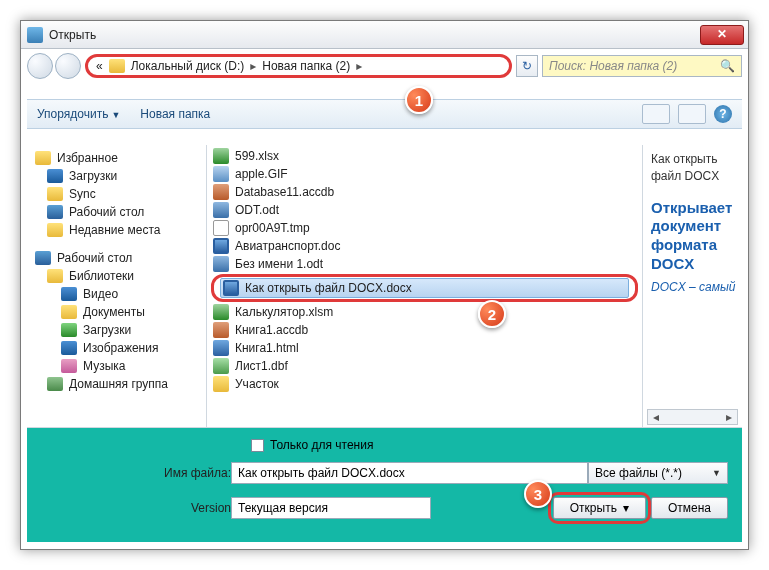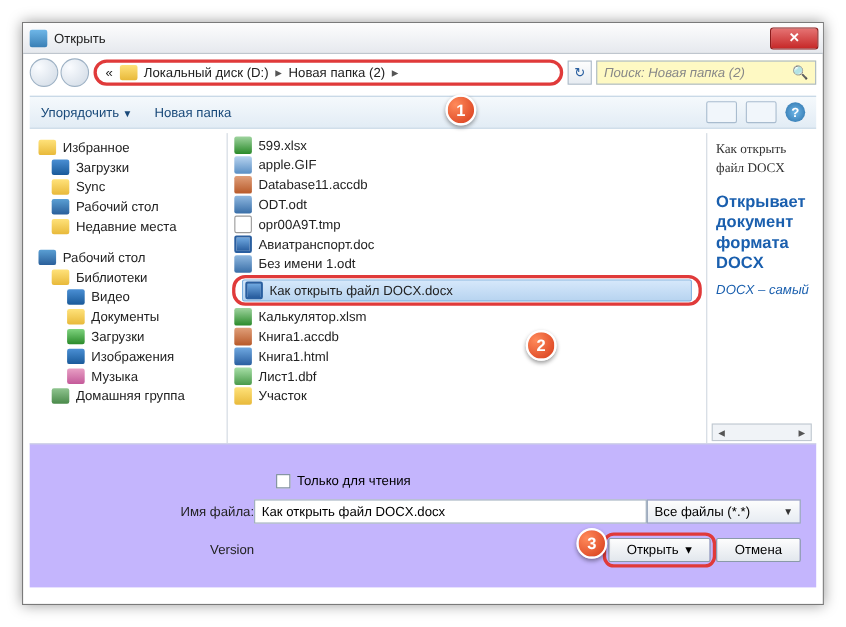--- a/index.html
+++ b/index.html
@@ -12,21 +12,21 @@
 .navrow { height: 34px; display: flex; align-items: center; padding: 4px 6px; gap: 4px; }
 .navbtns { display: flex; gap: 2px; }
 .navcircle { width: 26px; height: 26px; border-radius: 50%; background: radial-gradient(circle at 30% 30%, #fafcff, #cfd9e4); border: 1px solid #9db1c4; }
 .breadcrumb-wrap { flex: 1; height: 24px; border: 3px solid #e03a3a; border-radius: 14px; display: flex; align-items: center; padding: 0 8px; background: #fff; gap: 6px; }
 .bc-icon { width: 16px; height: 14px; background: linear-gradient(#ffe27a,#e8b93a); border-radius: 2px; }
 .bc-sep { color: #555; }
 .bc-seg { color: #222; }
 .refresh { width: 22px; height: 22px; border: 1px solid #a9b7c5; background: linear-gradient(#fdfdfd,#e7ecf2); display: flex; align-items: center; justify-content: center; color: #2a5fa0; }
 .searchbox { width: 200px; height: 22px; border: 1px solid #a9b7c5; background: #fef9c3; display: flex; align-items: center; padding: 0 6px; color: #888; font-style: italic; }
 .searchbox .mag { margin-left: auto; color: #5a7fa6; font-style: normal; }
-.toolbar { height: 30px; background: linear-gradient(#f5f9fc,#e2ecf5); border-top: 1px solid #bcd0e2; border-bottom: 1px solid #bcd0e2; display: flex; align-items: center; padding: 0 10px; gap: 20px; margin: 4px 6px; }
+.toolbar { height: 30px; background: linear-gradient(#f5f9fc,#e2ecf5); border-top: 1px solid #bcd0e2; border-bottom: 1px solid #bcd0e2; display: flex; align-items: center; padding: 0 10px; gap: 20px; margin: 16px 6px; }
 .toolbar .tbitem { color: #1a4a7a; }
 .toolbar .chev { font-size: 9px; margin-left: 3px; }
 .toolbar .right { margin-left: auto; display: flex; gap: 8px; align-items: center; }
 .viewbtn { width: 28px; height: 20px; border: 1px solid #a9bccf; background: #f1f6fb; border-radius: 2px; }
 .qmark { width: 18px; height: 18px; border-radius: 50%; background: radial-gradient(#6fb7e8,#2a6fa8); color: #fff; text-align: center; line-height: 18px; font-weight: bold; }
 .body3 { display: flex; height: 282px; margin: 0 6px; }
 .tree { width: 180px; border-right: 1px solid #d0d8e0; padding: 4px 6px; overflow: hidden; }
 .tree-group { margin-bottom: 10px; }
 .tree-item { display: flex; align-items: center; gap: 6px; padding: 2px 0 2px 14px; color: #222; white-space: nowrap; }
 .tree-item.top { padding-left: 2px; }
@@ -46,27 +46,27 @@
 .fi-db { background: linear-gradient(#e09f7a,#b85a2a); }
 .fi-doc { background: linear-gradient(#6fa8e0,#2a5fa0); border:2px solid #2a5fa0; }
 .fi-txt { background: #fff; border: 1px solid #999; }
 .fi-odt { background: linear-gradient(#8fb8e0,#3a6fa8); }
 .fi-html { background: linear-gradient(#6fa8e0,#2a5fa0); }
 .fi-dbf { background: linear-gradient(#a8e0a8,#4a9a4a); }
 .fi-fold { background: linear-gradient(#ffe27a,#e8b93a); }
 .selwrap { border: 3px solid #e03a3a; border-radius: 12px; padding: 1px 6px; margin: 1px 0; }
 .selwrap .frow { background: linear-gradient(#d6e8fb,#b8d4f0); border: 1px solid #7aaede; border-radius: 2px; }
 .preview { width: 100px; border-left: 1px solid #d0d8e0; padding: 6px 4px 4px 8px; overflow: hidden; position: relative; }
-.preview .pt { color: #333; line-height: 1.4; font-family: Liberation Serif, serif; }
+.preview .pt { color: #333; line-height: 1.4; }
 .preview .ph { color: #1a5fae; font-size: 15px; font-weight: bold; margin-top: 14px; line-height: 1.25; }
 .preview .pi { color: #1a5fae; font-style: italic; margin-top: 6px; line-height: 1.3; }
 .preview-scroll { position: absolute; bottom: 2px; left: 4px; right: 4px; height: 16px; border: 1px solid #c0c8d0; background: #f0f3f7; display: flex; }
 .preview-scroll .arr { width: 16px; text-align: center; color: #555; }
 .preview-scroll .thumb { flex: 1; }
-.bottom { border-top: 1px solid #d0d8e0; padding: 24px 14px 10px 14px; background: #c4b5fd; margin: 0 6px; }
+.bottom { border-top: 1px solid #d0d8e0; padding: 8px 14px 10px 14px; background: #14b8a6; margin: 0 6px; }
 .readonlyrow { display: flex; align-items: center; gap: 6px; padding: 2px 0 10px 210px; }
 .chk { width: 13px; height: 13px; border: 1px solid #7a8a9a; background: #fff; }
 .formrow { display: flex; align-items: center; gap: 0; margin-bottom: 8px; }
 .formrow .lbl { width: 190px; text-align: right; color: #222; }
 .txtfield { height: 22px; border: 1px solid #9aaab9; background: #fff; padding: 0 6px; display: flex; align-items: center; }
 .txtfield.fn { flex: 1; }
 .combo { width: 140px; height: 22px; border: 1px solid #9aaab9; background: linear-gradient(#fdfdfd,#e7ecf2); display: flex; align-items: center; padding: 0 6px; }
 .combo .cv { flex: 1; }
 .combo .dd { color: #333; font-size: 9px; }
 .btn { height: 22px; padding: 0 16px; border: 1px solid #8a9aa9; background: linear-gradient(#fdfdfd,#e2e7ed); border-radius: 2px; display: inline-flex; align-items: center; }
@@ -256,20 +256,23 @@
       <div class="txtfield fn">
           <span>Как открыть файл DOCX.docx</span>
         </div>
       <div class="combo">
           <span class="cv">Все файлы (*.*)</span>
           <span class="dd">▼</span>
         </div>
     </div>
     <div class="formrow">
       <div class="lbl">Version</div>
+      <div class="txtfield" style="width:200px">
+          <span>Текущая версия</span>
+        </div>
       <div style="flex:1"></div>
       <div class="openbtn-wrap">
         <div class="btn">
             <span>Открыть</span>
             <span class="dd" style="margin-left:6px">▾</span>
           </div>
       </div>
       <div class="btn">Отмена</div>
     </div>
   </div>

